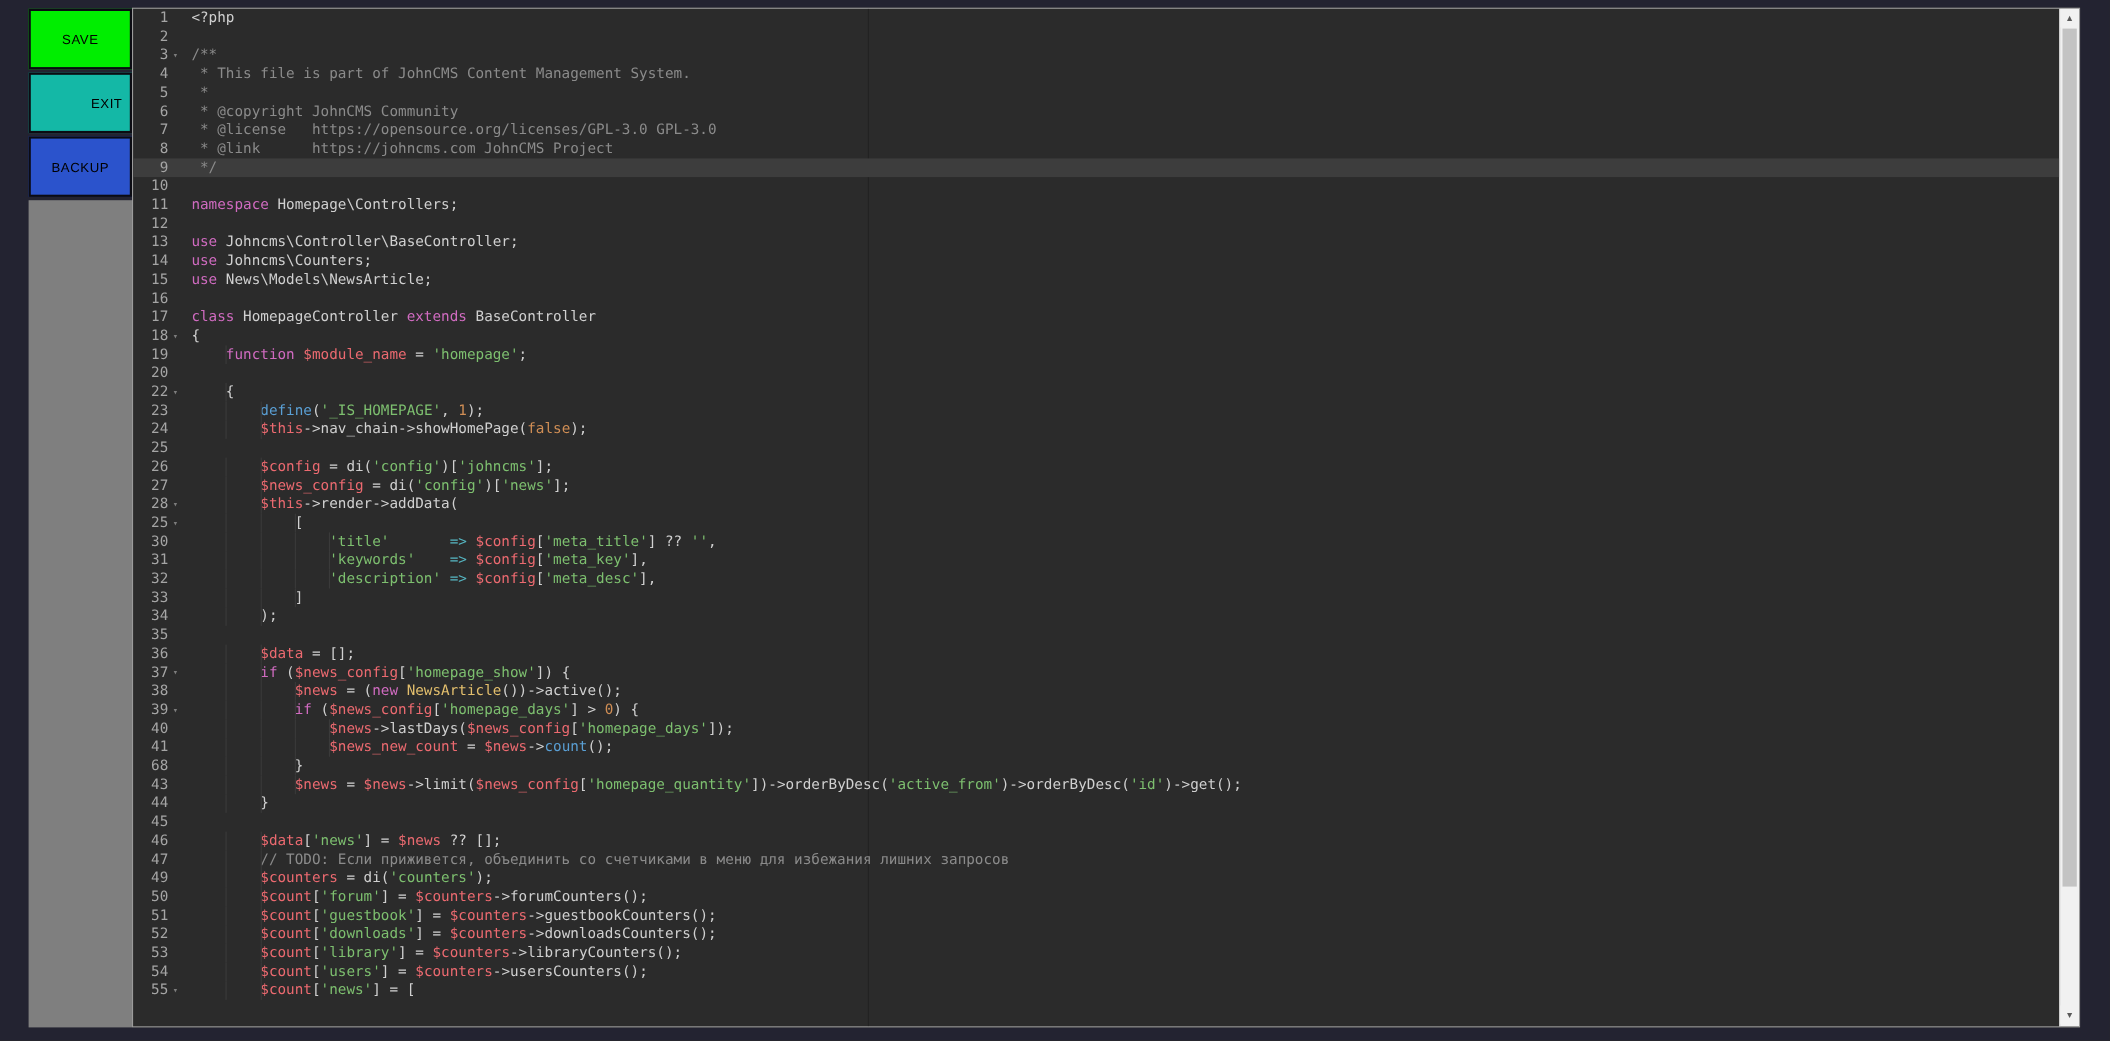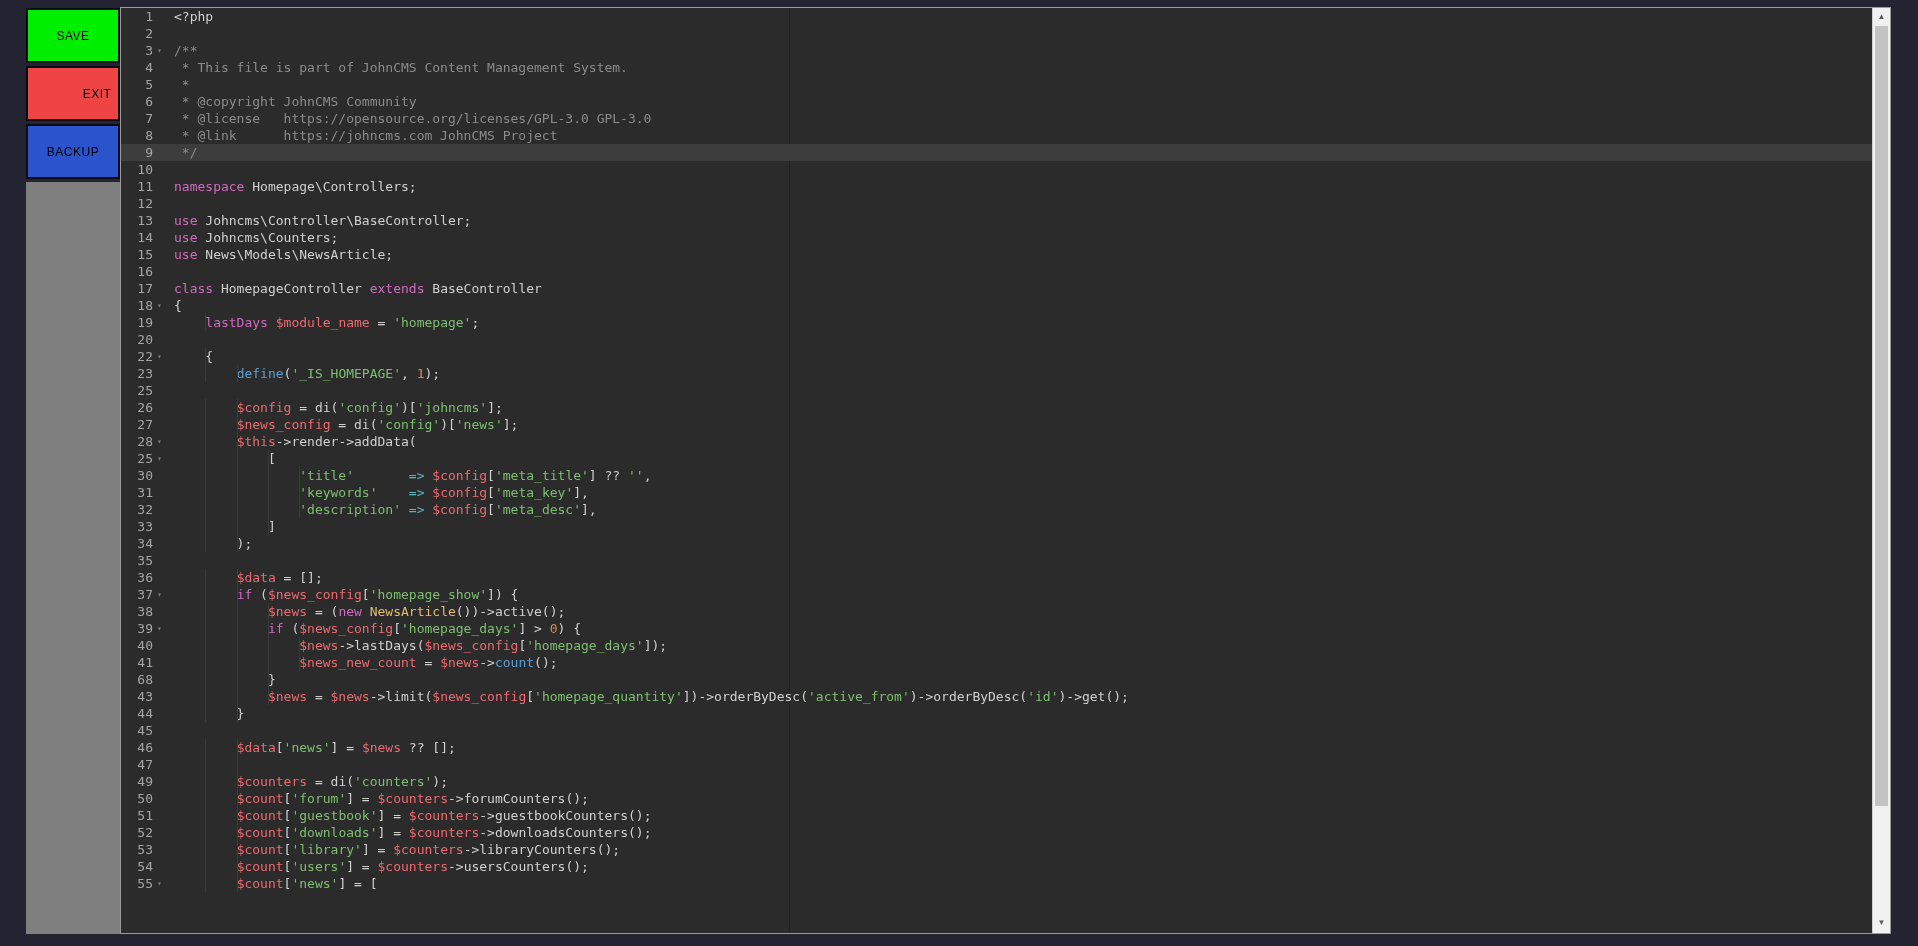--- a/index.html
+++ b/index.html
@@ -63,21 +63,21 @@
   .scroll-thumb{
     position:absolute;left:2px;width:13px;top:18px;height:780px;
     background:#c3c3c3;cursor:pointer;
   }
 </style>
 </head>
 <body style="background: rgb(35, 35, 49);">
 
 <div class="sidebar">
   <div class="btn" style="background: rgb(0, 238, 0);">SAVE</div>
-  <div class="btn" style="background: #ef4444; padding-left: 48px;">EXIT</div>
+  <div class="btn" style="background: #14b8a6; padding-left: 48px;">EXIT</div>
   <div class="btn" style="background: rgb(43, 83, 204);">BACKUP</div>
   <div class="sidebar-fill" style="background: rgb(127, 127, 127);"></div>
 </div>
 
 <div class="editor">
   <div class="code-scroll">
     <div class="ruler" style="background: rgb(34, 34, 34);"></div>
     <div class="lines">
         <div class="line"><span class="ln">1</span><span class="fold"></span><span class="code"><span class="tk-pln">&lt;?php</span></span></div>
         <div class="line"><span class="ln">2</span><span class="fold"></span><span class="code"></span></div>
@@ -90,24 +90,25 @@
         <div class="line active" style="background: rgb(61, 61, 61);"><span class="ln">9</span><span class="fold"></span><span class="code"><span class="tk-com"> */</span></span></div>
         <div class="line"><span class="ln">10</span><span class="fold"></span><span class="code"></span></div>
         <div class="line"><span class="ln">11</span><span class="fold"></span><span class="code"><span class="tk-kw">namespace</span><span class="tk-pln"> Homepage\Controllers;</span></span></div>
         <div class="line"><span class="ln">12</span><span class="fold"></span><span class="code"></span></div>
         <div class="line"><span class="ln">13</span><span class="fold"></span><span class="code"><span class="tk-kw">use</span><span class="tk-pln"> Johncms\Controller\BaseController;</span></span></div>
         <div class="line"><span class="ln">14</span><span class="fold"></span><span class="code"><span class="tk-kw">use</span><span class="tk-pln"> Johncms\Counters;</span></span></div>
         <div class="line"><span class="ln">15</span><span class="fold"></span><span class="code"><span class="tk-kw">use</span><span class="tk-pln"> News\Models\NewsArticle;</span></span></div>
         <div class="line"><span class="ln">16</span><span class="fold"></span><span class="code"></span></div>
         <div class="line"><span class="ln">17</span><span class="fold"></span><span class="code"><span class="tk-kw">class</span><span class="tk-pln"> HomepageController </span><span class="tk-kw">extends</span><span class="tk-pln"> BaseController</span></span></div>
         <div class="line"><span class="ln">18</span><span class="fold">▾</span><span class="code"><span class="tk-pln">{</span></span></div>
-        <div class="line"><span class="ln">19</span><span class="fold"></span><span class="code"><span class="tk-pln">    </span><span class="tk-kw">lastDays</span><span class="tk-pln"> </span><span class="tk-var">$module_name</span><span class="tk-pln"> = </span><span class="tk-str">'homepage'</span><span class="tk-pln">;</span><i class="guide" style="left: 35.32px;"></i></span></div>
+        <div class="line"><span class="ln">19</span><span class="fold"></span><span class="code"><span class="tk-pln">    </span><span class="tk-kw">function</span><span class="tk-pln"> </span><span class="tk-var">$module_name</span><span class="tk-pln"> = </span><span class="tk-str">'homepage'</span><span class="tk-pln">;</span><i class="guide" style="left: 35.32px;"></i></span></div>
         <div class="line"><span class="ln">20</span><span class="fold"></span><span class="code"></span></div>
         <div class="line"><span class="ln">22</span><span class="fold">▾</span><span class="code"><span class="tk-pln">    {</span><i class="guide" style="left: 35.32px;"></i></span></div>
         <div class="line"><span class="ln">23</span><span class="fold"></span><span class="code"><span class="tk-pln">        </span><span class="tk-fn">define</span><span class="tk-pln">(</span><span class="tk-str">'_IS_HOMEPAGE'</span><span class="tk-pln">, </span><span class="tk-num">1</span><span class="tk-pln">);</span><i class="guide" style="left: 35.32px;"></i><i class="guide" style="left: 66.64px;"></i></span></div>
+        <div class="line"><span class="ln">24</span><span class="fold"></span><span class="code"><span class="tk-pln">        </span><span class="tk-var">$this</span><span class="tk-pln">-&gt;nav_chain-&gt;showHomePage(</span><span class="tk-num">false</span><span class="tk-pln">);</span><i class="guide" style="left: 35.32px;"></i><i class="guide" style="left: 66.64px;"></i></span></div>
         <div class="line"><span class="ln">25</span><span class="fold"></span><span class="code"></span></div>
         <div class="line"><span class="ln">26</span><span class="fold"></span><span class="code"><span class="tk-pln">        </span><span class="tk-var">$config</span><span class="tk-pln"> = di(</span><span class="tk-str">'config'</span><span class="tk-pln">)[</span><span class="tk-str">'johncms'</span><span class="tk-pln">];</span><i class="guide" style="left: 35.32px;"></i><i class="guide" style="left: 66.64px;"></i></span></div>
         <div class="line"><span class="ln">27</span><span class="fold"></span><span class="code"><span class="tk-pln">        </span><span class="tk-var">$news_config</span><span class="tk-pln"> = di(</span><span class="tk-str">'config'</span><span class="tk-pln">)[</span><span class="tk-str">'news'</span><span class="tk-pln">];</span><i class="guide" style="left: 35.32px;"></i><i class="guide" style="left: 66.64px;"></i></span></div>
         <div class="line"><span class="ln">28</span><span class="fold">▾</span><span class="code"><span class="tk-pln">        </span><span class="tk-var">$this</span><span class="tk-pln">-&gt;render-&gt;addData(</span><i class="guide" style="left: 35.32px;"></i><i class="guide" style="left: 66.64px;"></i></span></div>
         <div class="line"><span class="ln">25</span><span class="fold">▾</span><span class="code"><span class="tk-pln">            [</span><i class="guide" style="left: 35.32px;"></i><i class="guide" style="left: 66.64px;"></i><i class="guide" style="left: 97.96px;"></i></span></div>
         <div class="line"><span class="ln">30</span><span class="fold"></span><span class="code"><span class="tk-pln">                </span><span class="tk-str">'title'</span><span class="tk-pln">       </span><span class="tk-arr">=&gt;</span><span class="tk-pln"> </span><span class="tk-var">$config</span><span class="tk-pln">[</span><span class="tk-str">'meta_title'</span><span class="tk-pln">] ?? </span><span class="tk-str">''</span><span class="tk-pln">,</span><i class="guide" style="left: 35.32px;"></i><i class="guide" style="left: 66.64px;"></i><i class="guide" style="left: 97.96px;"></i><i class="guide" style="left: 129.28px;"></i></span></div>
         <div class="line"><span class="ln">31</span><span class="fold"></span><span class="code"><span class="tk-pln">                </span><span class="tk-str">'keywords'</span><span class="tk-pln">    </span><span class="tk-arr">=&gt;</span><span class="tk-pln"> </span><span class="tk-var">$config</span><span class="tk-pln">[</span><span class="tk-str">'meta_key'</span><span class="tk-pln">],</span><i class="guide" style="left: 35.32px;"></i><i class="guide" style="left: 66.64px;"></i><i class="guide" style="left: 97.96px;"></i><i class="guide" style="left: 129.28px;"></i></span></div>
         <div class="line"><span class="ln">32</span><span class="fold"></span><span class="code"><span class="tk-pln">                </span><span class="tk-str">'description'</span><span class="tk-pln"> </span><span class="tk-arr">=&gt;</span><span class="tk-pln"> </span><span class="tk-var">$config</span><span class="tk-pln">[</span><span class="tk-str">'meta_desc'</span><span class="tk-pln">],</span><i class="guide" style="left: 35.32px;"></i><i class="guide" style="left: 66.64px;"></i><i class="guide" style="left: 97.96px;"></i><i class="guide" style="left: 129.28px;"></i></span></div>
         <div class="line"><span class="ln">33</span><span class="fold"></span><span class="code"><span class="tk-pln">            ]</span><i class="guide" style="left: 35.32px;"></i><i class="guide" style="left: 66.64px;"></i><i class="guide" style="left: 97.96px;"></i></span></div>
         <div class="line"><span class="ln">34</span><span class="fold"></span><span class="code"><span class="tk-pln">        );</span><i class="guide" style="left: 35.32px;"></i><i class="guide" style="left: 66.64px;"></i></span></div>
@@ -116,21 +117,21 @@
         <div class="line"><span class="ln">37</span><span class="fold">▾</span><span class="code"><span class="tk-pln">        </span><span class="tk-kw">if</span><span class="tk-pln"> (</span><span class="tk-var">$news_config</span><span class="tk-pln">[</span><span class="tk-str">'homepage_show'</span><span class="tk-pln">]) {</span><i class="guide" style="left: 35.32px;"></i><i class="guide" style="left: 66.64px;"></i></span></div>
         <div class="line"><span class="ln">38</span><span class="fold"></span><span class="code"><span class="tk-pln">            </span><span class="tk-var">$news</span><span class="tk-pln"> = (</span><span class="tk-kw">new</span><span class="tk-pln"> </span><span class="tk-cls">NewsArticle</span><span class="tk-pln">())-&gt;active();</span><i class="guide" style="left: 35.32px;"></i><i class="guide" style="left: 66.64px;"></i><i class="guide" style="left: 97.96px;"></i></span></div>
         <div class="line"><span class="ln">39</span><span class="fold">▾</span><span class="code"><span class="tk-pln">            </span><span class="tk-kw">if</span><span class="tk-pln"> (</span><span class="tk-var">$news_config</span><span class="tk-pln">[</span><span class="tk-str">'homepage_days'</span><span class="tk-pln">] &gt; </span><span class="tk-num">0</span><span class="tk-pln">) {</span><i class="guide" style="left: 35.32px;"></i><i class="guide" style="left: 66.64px;"></i><i class="guide" style="left: 97.96px;"></i></span></div>
         <div class="line"><span class="ln">40</span><span class="fold"></span><span class="code"><span class="tk-pln">                </span><span class="tk-var">$news</span><span class="tk-pln">-&gt;lastDays(</span><span class="tk-var">$news_config</span><span class="tk-pln">[</span><span class="tk-str">'homepage_days'</span><span class="tk-pln">]);</span><i class="guide" style="left: 35.32px;"></i><i class="guide" style="left: 66.64px;"></i><i class="guide" style="left: 97.96px;"></i><i class="guide" style="left: 129.28px;"></i></span></div>
         <div class="line"><span class="ln">41</span><span class="fold"></span><span class="code"><span class="tk-pln">                </span><span class="tk-var">$news_new_count</span><span class="tk-pln"> = </span><span class="tk-var">$news</span><span class="tk-pln">-&gt;</span><span class="tk-fn">count</span><span class="tk-pln">();</span><i class="guide" style="left: 35.32px;"></i><i class="guide" style="left: 66.64px;"></i><i class="guide" style="left: 97.96px;"></i><i class="guide" style="left: 129.28px;"></i></span></div>
         <div class="line"><span class="ln">68</span><span class="fold"></span><span class="code"><span class="tk-pln">            }</span><i class="guide" style="left: 35.32px;"></i><i class="guide" style="left: 66.64px;"></i><i class="guide" style="left: 97.96px;"></i></span></div>
         <div class="line"><span class="ln">43</span><span class="fold"></span><span class="code"><span class="tk-pln">            </span><span class="tk-var">$news</span><span class="tk-pln"> = </span><span class="tk-var">$news</span><span class="tk-pln">-&gt;limit(</span><span class="tk-var">$news_config</span><span class="tk-pln">[</span><span class="tk-str">'homepage_quantity'</span><span class="tk-pln">])-&gt;orderByDesc(</span><span class="tk-str">'active_from'</span><span class="tk-pln">)-&gt;orderByDesc(</span><span class="tk-str">'id'</span><span class="tk-pln">)-&gt;get();</span><i class="guide" style="left: 35.32px;"></i><i class="guide" style="left: 66.64px;"></i><i class="guide" style="left: 97.96px;"></i></span></div>
         <div class="line"><span class="ln">44</span><span class="fold"></span><span class="code"><span class="tk-pln">        }</span><i class="guide" style="left: 35.32px;"></i><i class="guide" style="left: 66.64px;"></i></span></div>
         <div class="line"><span class="ln">45</span><span class="fold"></span><span class="code"></span></div>
         <div class="line"><span class="ln">46</span><span class="fold"></span><span class="code"><span class="tk-pln">        </span><span class="tk-var">$data</span><span class="tk-pln">[</span><span class="tk-str">'news'</span><span class="tk-pln">] = </span><span class="tk-var">$news</span><span class="tk-pln"> ?? [];</span><i class="guide" style="left: 35.32px;"></i><i class="guide" style="left: 66.64px;"></i></span></div>
-        <div class="line"><span class="ln">47</span><span class="fold"></span><span class="code"><span class="tk-pln">        </span><i class="guide" style="left: 35.32px;"></i><i class="guide" style="left: 66.64px;"></i></span></div>
+        <div class="line"><span class="ln">47</span><span class="fold"></span><span class="code"><span class="tk-pln">        </span><span class="tk-com">// TODO: Если приживется, объединить со счетчиками в меню для избежания лишних запросов</span><i class="guide" style="left: 35.32px;"></i><i class="guide" style="left: 66.64px;"></i></span></div>
         <div class="line"><span class="ln">49</span><span class="fold"></span><span class="code"><span class="tk-pln">        </span><span class="tk-var">$counters</span><span class="tk-pln"> = di(</span><span class="tk-str">'counters'</span><span class="tk-pln">);</span><i class="guide" style="left: 35.32px;"></i><i class="guide" style="left: 66.64px;"></i></span></div>
         <div class="line"><span class="ln">50</span><span class="fold"></span><span class="code"><span class="tk-pln">        </span><span class="tk-var">$count</span><span class="tk-pln">[</span><span class="tk-str">'forum'</span><span class="tk-pln">] = </span><span class="tk-var">$counters</span><span class="tk-pln">-&gt;forumCounters();</span><i class="guide" style="left: 35.32px;"></i><i class="guide" style="left: 66.64px;"></i></span></div>
         <div class="line"><span class="ln">51</span><span class="fold"></span><span class="code"><span class="tk-pln">        </span><span class="tk-var">$count</span><span class="tk-pln">[</span><span class="tk-str">'guestbook'</span><span class="tk-pln">] = </span><span class="tk-var">$counters</span><span class="tk-pln">-&gt;guestbookCounters();</span><i class="guide" style="left: 35.32px;"></i><i class="guide" style="left: 66.64px;"></i></span></div>
         <div class="line"><span class="ln">52</span><span class="fold"></span><span class="code"><span class="tk-pln">        </span><span class="tk-var">$count</span><span class="tk-pln">[</span><span class="tk-str">'downloads'</span><span class="tk-pln">] = </span><span class="tk-var">$counters</span><span class="tk-pln">-&gt;downloadsCounters();</span><i class="guide" style="left: 35.32px;"></i><i class="guide" style="left: 66.64px;"></i></span></div>
         <div class="line"><span class="ln">53</span><span class="fold"></span><span class="code"><span class="tk-pln">        </span><span class="tk-var">$count</span><span class="tk-pln">[</span><span class="tk-str">'library'</span><span class="tk-pln">] = </span><span class="tk-var">$counters</span><span class="tk-pln">-&gt;libraryCounters();</span><i class="guide" style="left: 35.32px;"></i><i class="guide" style="left: 66.64px;"></i></span></div>
         <div class="line"><span class="ln">54</span><span class="fold"></span><span class="code"><span class="tk-pln">        </span><span class="tk-var">$count</span><span class="tk-pln">[</span><span class="tk-str">'users'</span><span class="tk-pln">] = </span><span class="tk-var">$counters</span><span class="tk-pln">-&gt;usersCounters();</span><i class="guide" style="left: 35.32px;"></i><i class="guide" style="left: 66.64px;"></i></span></div>
         <div class="line"><span class="ln">55</span><span class="fold">▾</span><span class="code"><span class="tk-pln">        </span><span class="tk-var">$count</span><span class="tk-pln">[</span><span class="tk-str">'news'</span><span class="tk-pln">] = [</span><i class="guide" style="left: 35.32px;"></i><i class="guide" style="left: 66.64px;"></i></span></div>
       </div>
   </div>
   <div class="scrollbar" style="background: rgb(241, 241, 241);">

